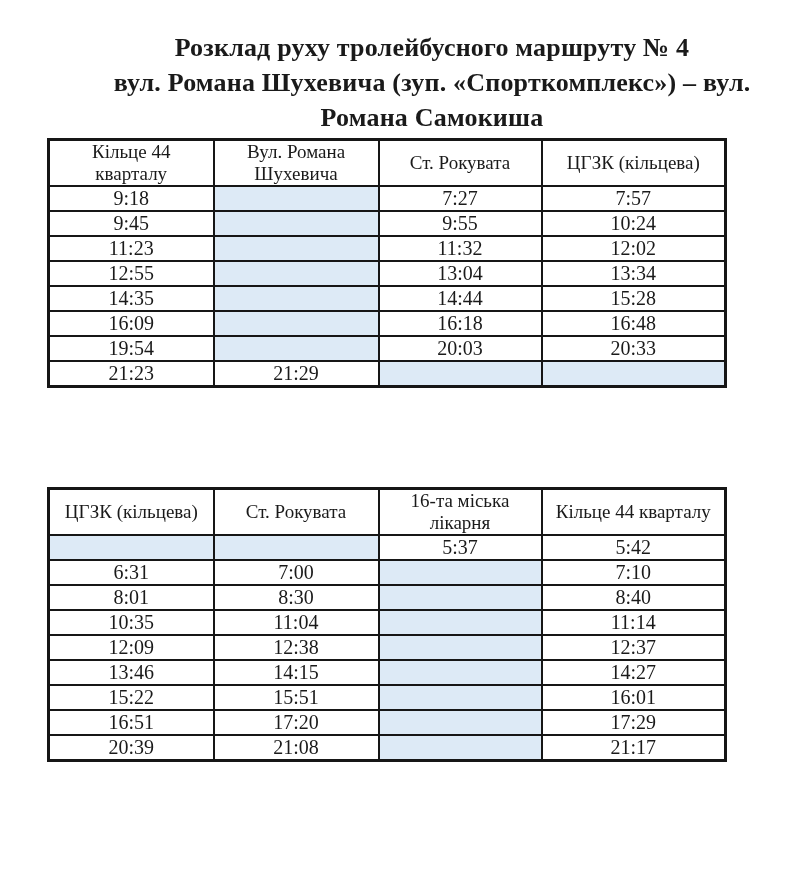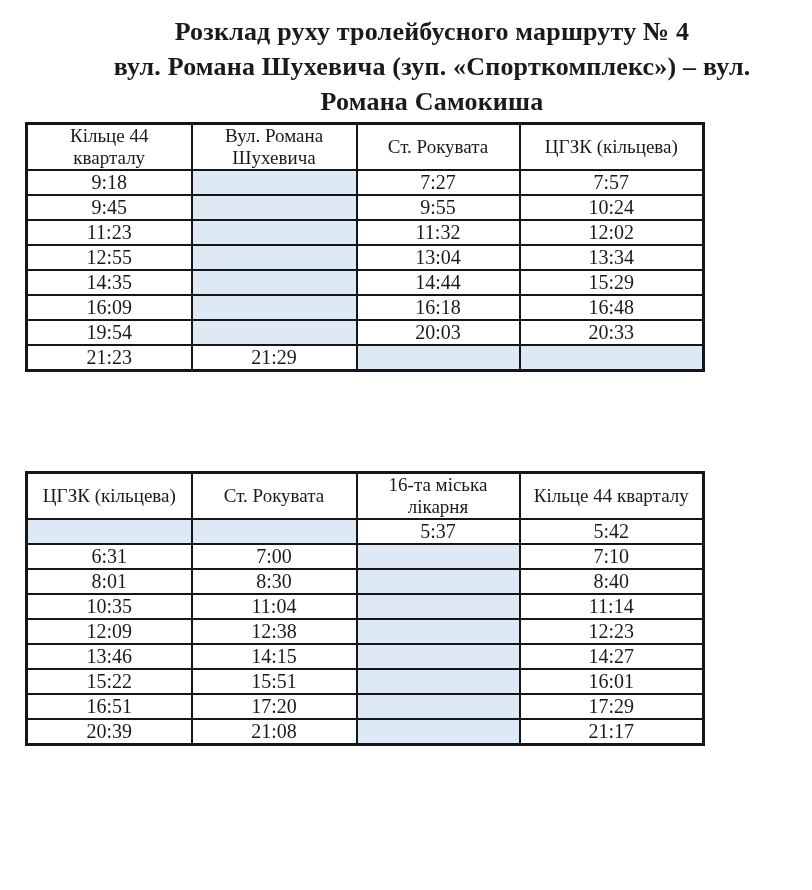--- a/index.html
+++ b/index.html
@@ -5,31 +5,31 @@
   :root { --shade:#DDEAF6; --ink:#1a1a1a; --line:#161616; }
   html,body { margin:0; padding:0; }
   body {
     width:812px; height:890px;
     background:#ffffff;
     color:var(--ink);
     font-family:"Liberation Serif", serif;
     overflow:hidden;
   }
   .title-block {
-    margin:14px 0 0 52px;
+    margin:30px 0 0 52px;
     width:760px;
     text-align:center;
     font-weight:bold;
     font-size:26px;
     line-height:35px;
     letter-spacing:0.2px;
   }
   table.schedule {
     border-collapse:collapse;
-    margin-left:25px;
+    margin-left:47px;
     table-layout:fixed;
     border:3px solid var(--line);
   }
   table.schedule.first  { margin-top:3px; }
   table.schedule.second { margin-top:99px; }
   .schedule th, .schedule td {
     border:2px solid var(--line);
     text-align:center;
     vertical-align:middle;
     padding:0 4px;
@@ -95,21 +95,21 @@
       <tr>
         <td>12:55</td>
         <td class="shaded"></td>
         <td>13:04</td>
         <td>13:34</td>
       </tr>
       <tr>
         <td>14:35</td>
         <td class="shaded"></td>
         <td>14:44</td>
-        <td>15:29</td>
+        <td>15:28</td>
       </tr>
       <tr>
         <td>16:09</td>
         <td class="shaded"></td>
         <td>16:18</td>
         <td>16:48</td>
       </tr>
       <tr>
         <td>19:54</td>
         <td class="shaded"></td>
@@ -162,21 +162,21 @@
       <tr>
         <td>10:35</td>
         <td>11:04</td>
         <td class="shaded"></td>
         <td>11:14</td>
       </tr>
       <tr>
         <td>12:09</td>
         <td>12:38</td>
         <td class="shaded"></td>
-        <td>12:23</td>
+        <td>12:37</td>
       </tr>
       <tr>
         <td>13:46</td>
         <td>14:15</td>
         <td class="shaded"></td>
         <td>14:27</td>
       </tr>
       <tr>
         <td>15:22</td>
         <td>15:51</td>

